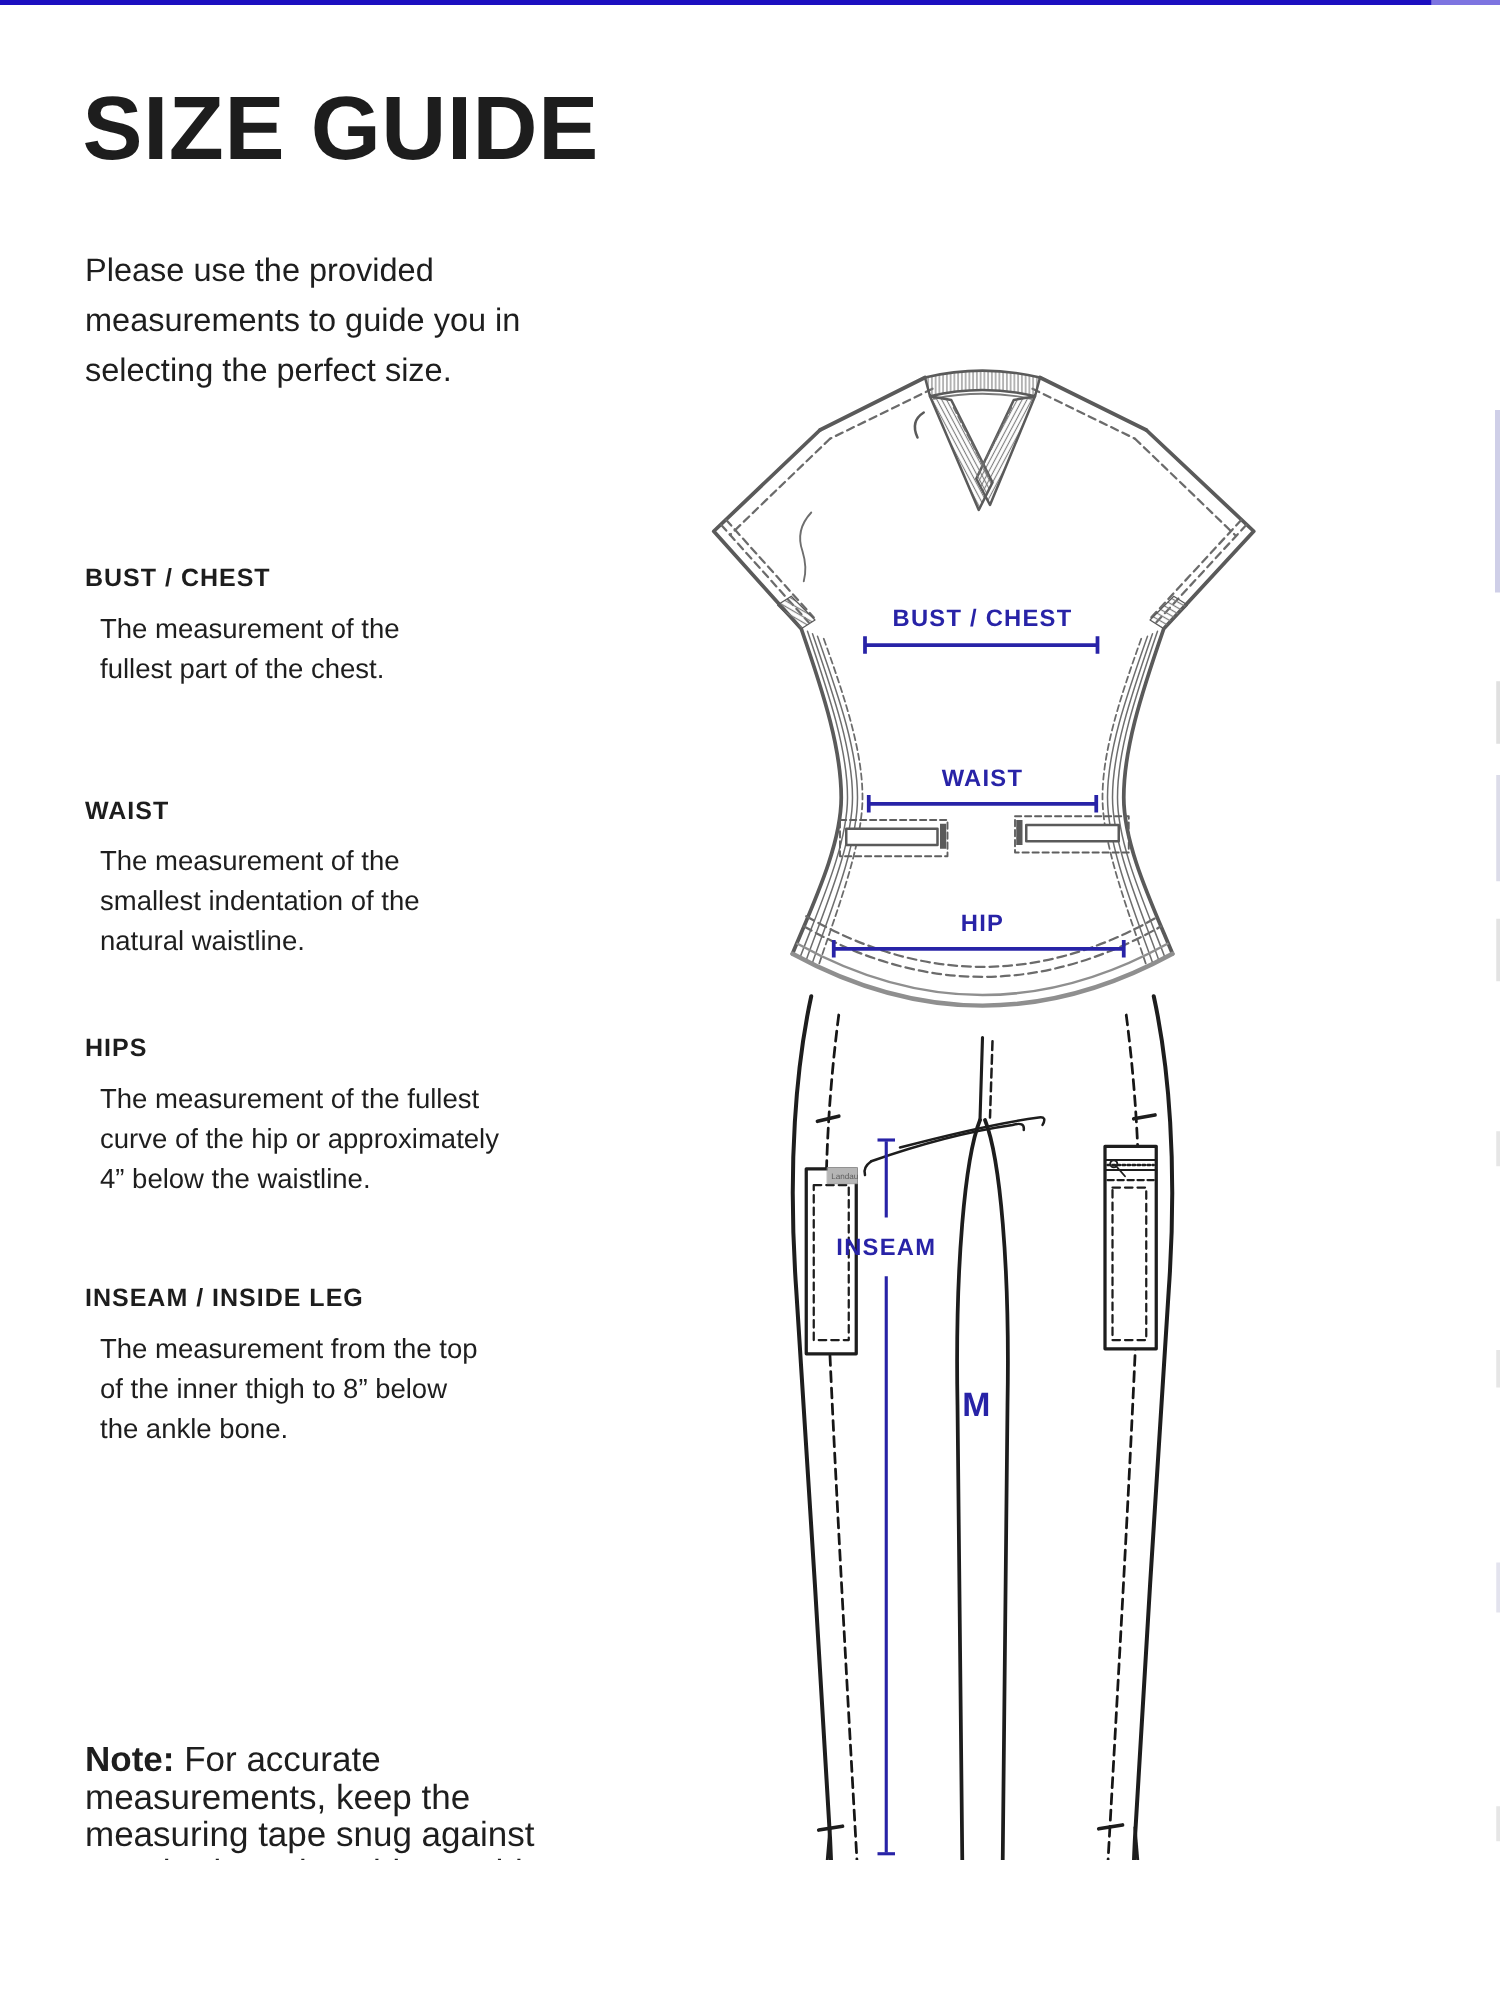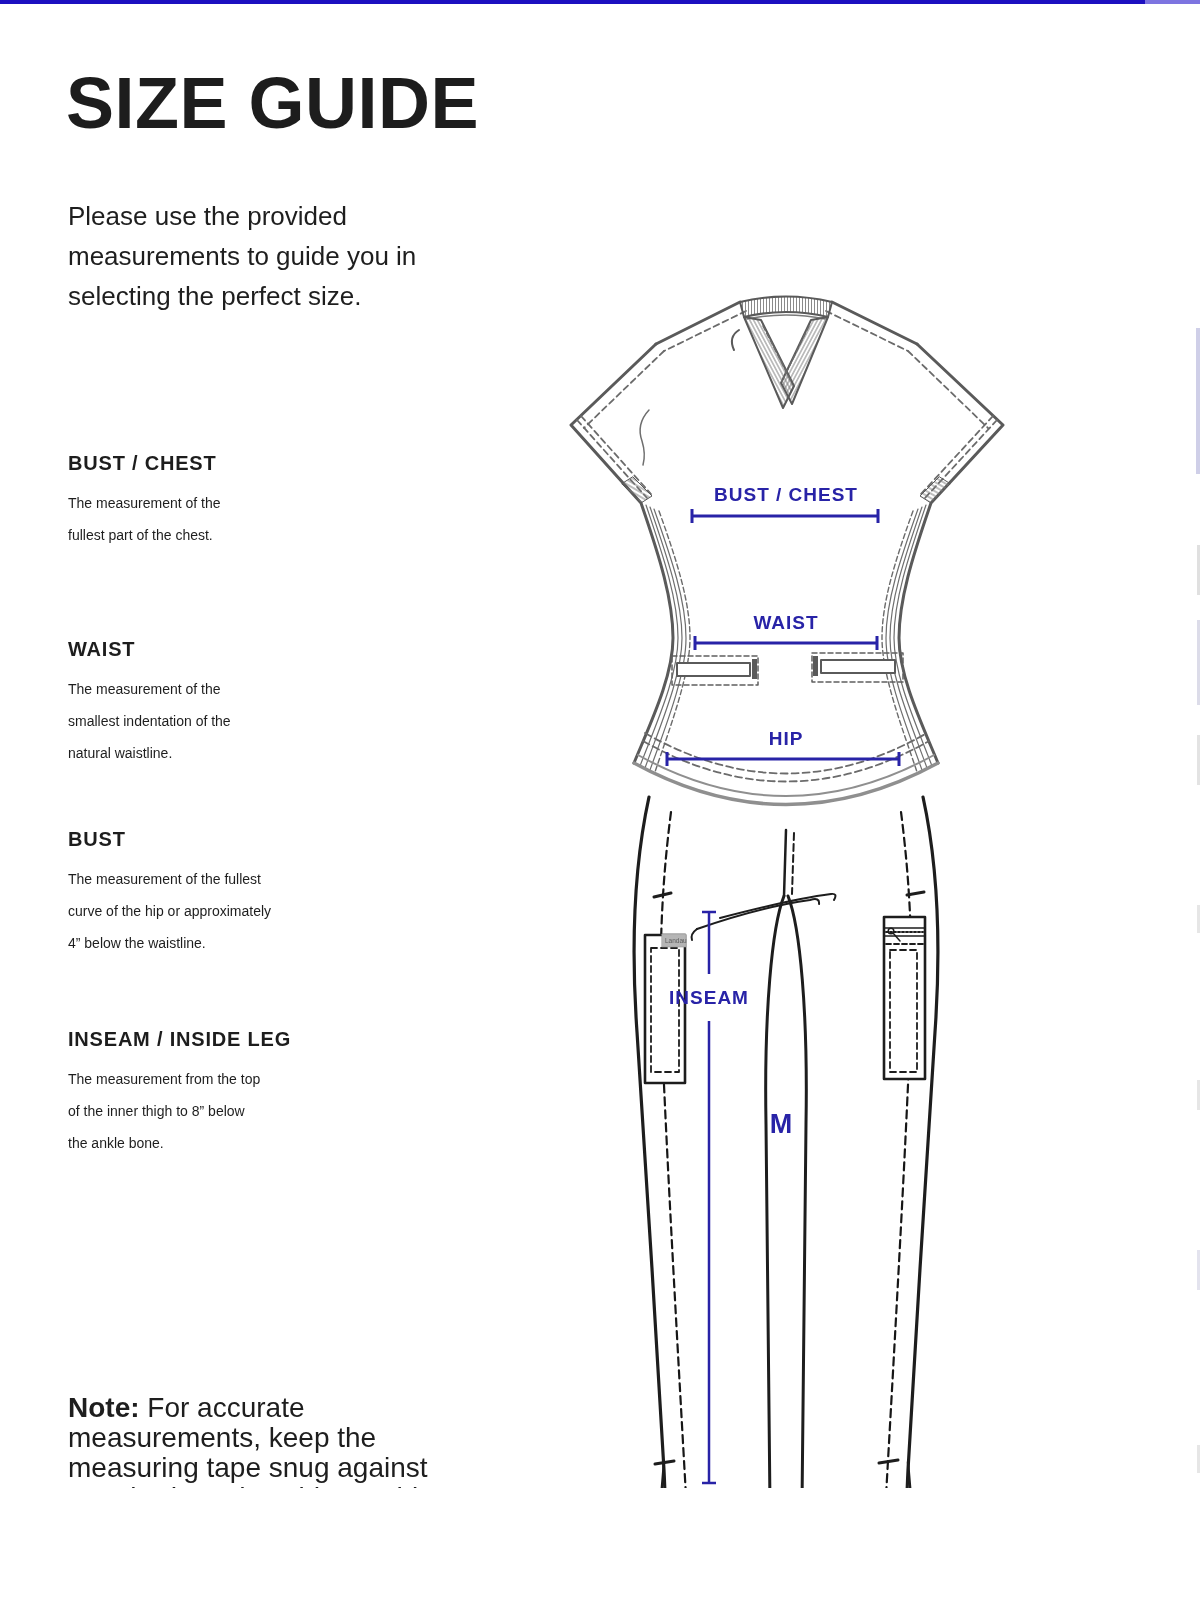--- a/index.html
+++ b/index.html
@@ -26,22 +26,22 @@
   .section{position:absolute;left:68px;width:460px;}
   .sec-bust{top:452px;}
   .sec-waist{top:638px;}
   .sec-hips{top:828px;}
   .sec-inseam{top:1028px;}
   .section h2{
     margin:0 0 12px 0;
     font-size:20px;font-weight:700;letter-spacing:0.8px;color:#1d1d1d;
   }
   .section p{
-    margin:0;
-    font-size:14px;line-height:32px;color:#1e1e1e;white-space:pre-line;
+    margin:12px;
+    font-size:22px;line-height:32px;color:#1e1e1e;white-space:pre-line;
   }
   .note{
     position:absolute;left:68px;top:1393px;width:420px;
     font-size:28px;line-height:30px;color:#1e1e1e;
   }
   .note b{font-weight:700;}
   .note .note-text{white-space:pre-line;}
 
   .diagram-svg{position:absolute;left:0;top:0;width:1200px;height:1600px;}
   .blue-label{
@@ -73,21 +73,21 @@
   </div>
 
   <div class="section sec-waist">
     <h2>WAIST</h2>
     <p>The measurement of the
 smallest indentation of the
 natural waistline.</p>
   </div>
 
   <div class="section sec-hips">
-    <h2>BUST</h2>
+    <h2>HIPS</h2>
     <p>The measurement of the fullest
 curve of the hip or approximately
 4” below the waistline.</p>
   </div>
 
   <div class="section sec-inseam">
     <h2>INSEAM / INSIDE LEG</h2>
     <p>The measurement from the top
 of the inner thigh to 8” below
 the ankle bone.</p>

